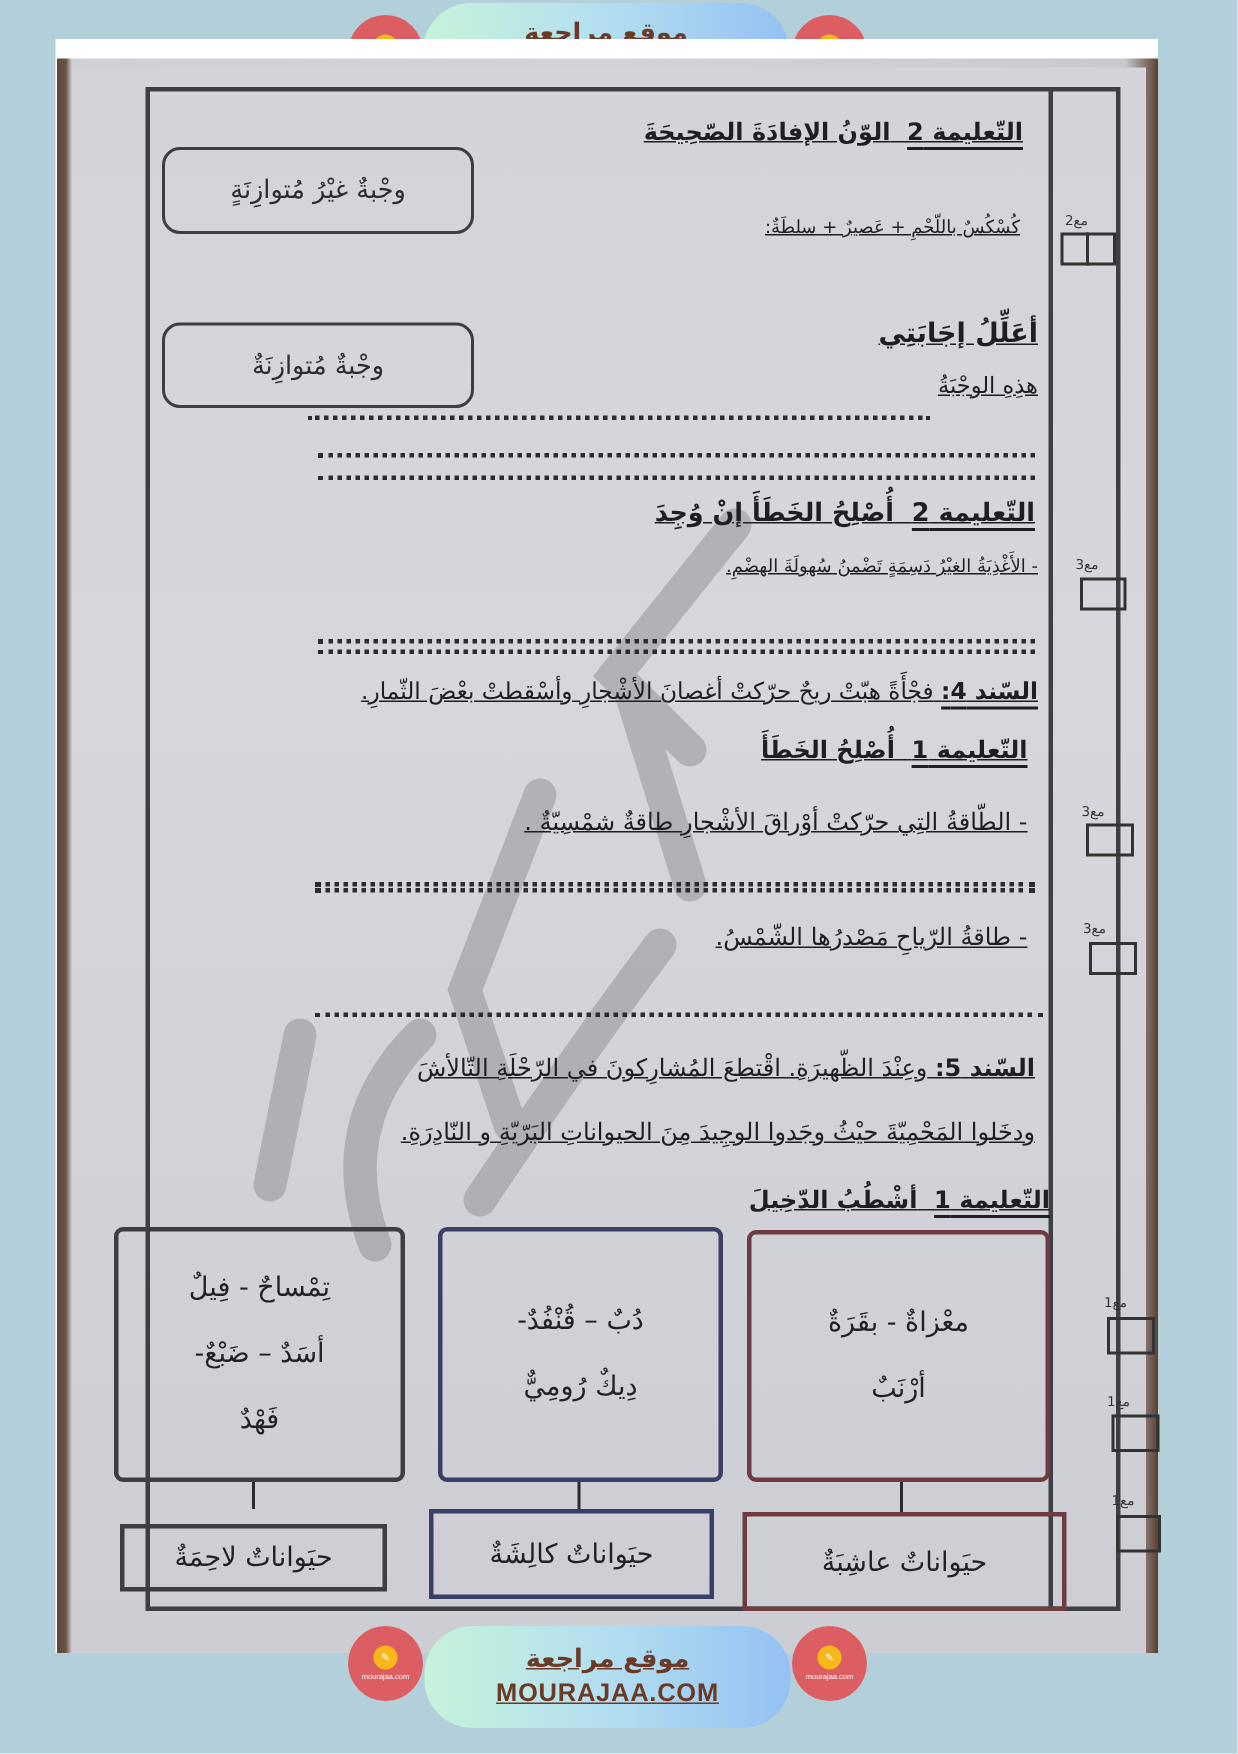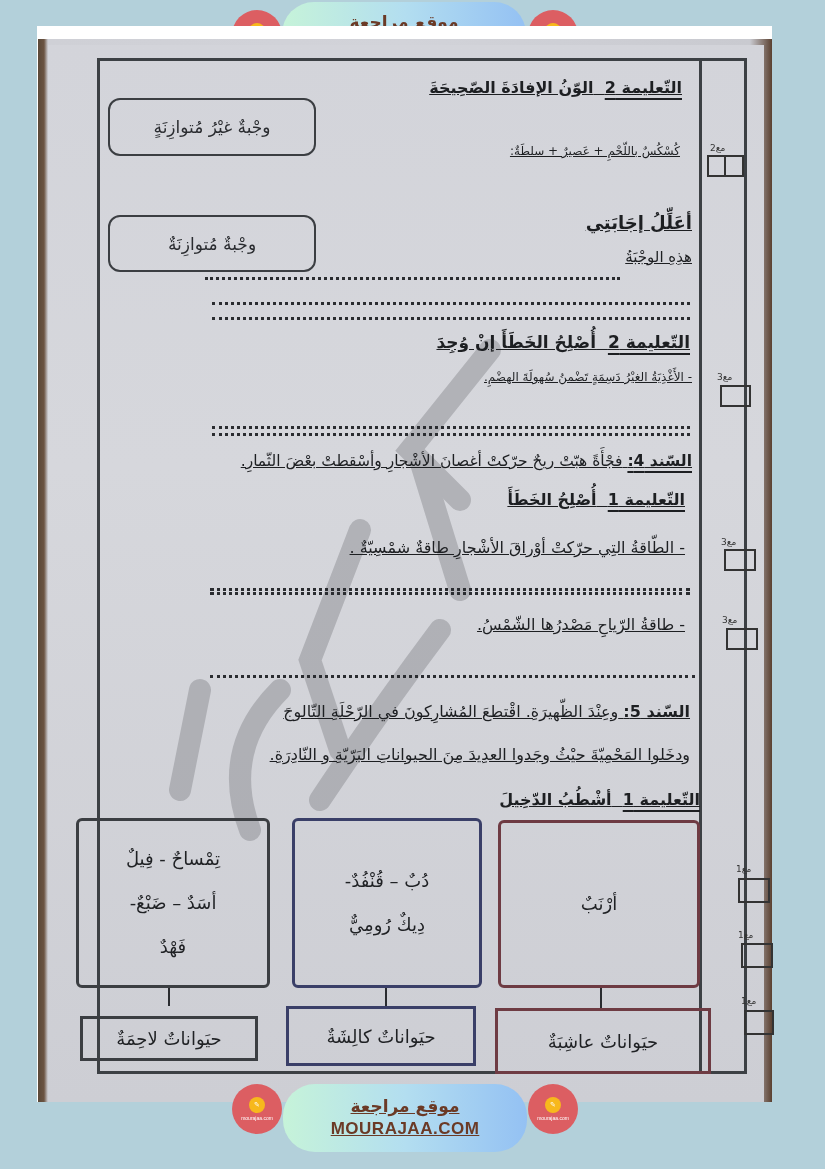--- a/index.html
+++ b/index.html
@@ -136,29 +136,30 @@
   &nbsp;<span>أُصْلِحُ الخَطَأَ</span>
 </div>
 <div class="txt rtl" style="right:140px;top:538px;font-size:16px;">- الطّاقةُ التِي حرّكتْ أوْراقَ الأشْجارِ طاقةٌ شمْسِيّةٌ .</div>
 <div class="dots" style="left:210px;top:588px;width:480px;"></div>
 <div class="dots" style="left:210px;top:592px;width:480px;"></div>
 <div class="txt rtl" style="right:140px;top:615px;font-size:16px;">- طاقةُ الرّياحِ مَصْدرُها الشّمْسُ.</div>
 <div class="dots" style="left:210px;top:675px;width:485px;"></div>
 
 <div class="txt rtl" style="right:135px;top:702px;font-size:16px;">
   <span class="bold">السّند 5:</span>
-  <span>وعِنْدَ الظّهيرَةِ. اقْتطعَ المُشارِكونَ في الرّحْلَةِ التّالوجَ</span>
-</div>
-<div class="txt rtl" style="right:135px;top:745px;font-size:16px;">ودخَلوا المَحْمِيّةَ حيْثُ وجَدوا العدِيدَ مِنَ الحيواناتِ البَرّيّةِ و النّادِرَةِ.</div>
+  <span>وعِنْدَ الظّهيرَةِ. اقْتطعَ المُشارِكونَ في الرّحْلَةِ التّالأشَ</span>
+</div>
+<div class="txt rtl" style="right:135px;top:745px;font-size:16px;">ودخَلوا المَحْمِيّةَ حيْثُ وجَدوا الوجِيدَ مِنَ الحيواناتِ البَرّيّةِ و النّادِرَةِ.</div>
 <div class="txt rtl bold" style="right:125px;top:790px;font-size:16px;">
   <span class="underline">التّعليمة 1</span>
   &nbsp;<span>أشْطُبُ الدّخِيلَ</span>
 </div>
 
 <div class="catbox rtl" style="left:498px;top:820px;width:202px;height:168px;border-color:#6e3b43;">
+  <div>معْزاةٌ - بقَرَةٌ</div>
   <div>أرْنَبٌ</div>
 </div>
 <div class="catbox rtl" style="left:292px;top:818px;width:190px;height:170px;border-color:#3a3f68;">
   <div>دُبٌ – قُنْفُدٌ-</div>
   <div>دِيكٌ رُومِيٌّ</div>
 </div>
 <div class="catbox rtl" style="left:76px;top:818px;width:194px;height:170px;border-color:#3b3e42;">
   <div>تِمْساحٌ - فِيلٌ</div>
   <div>أسَدٌ – ضَبْعٌ-</div>
   <div>فَهْدٌ</div>

